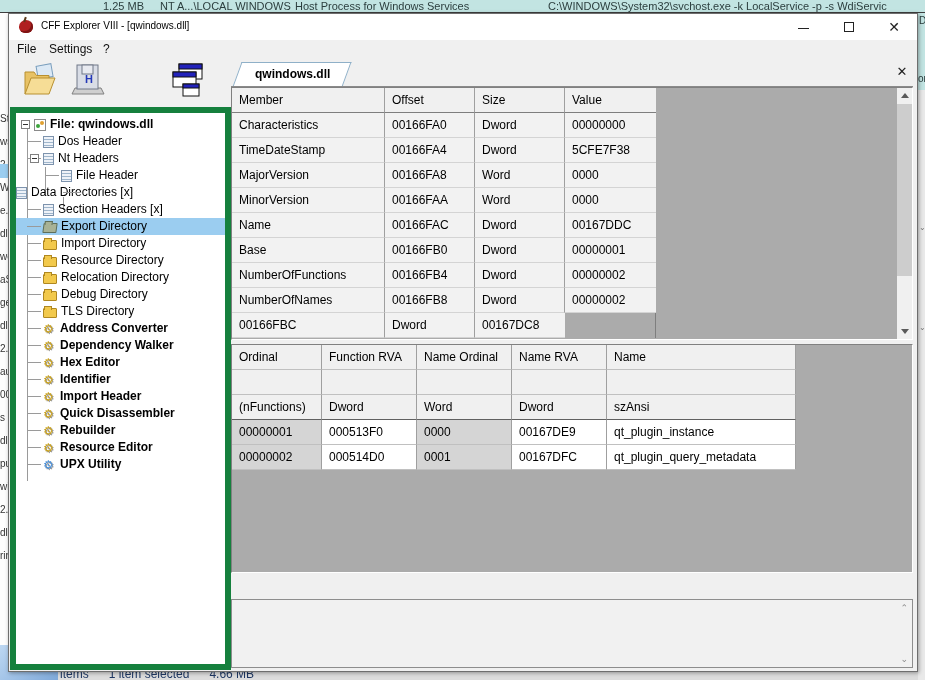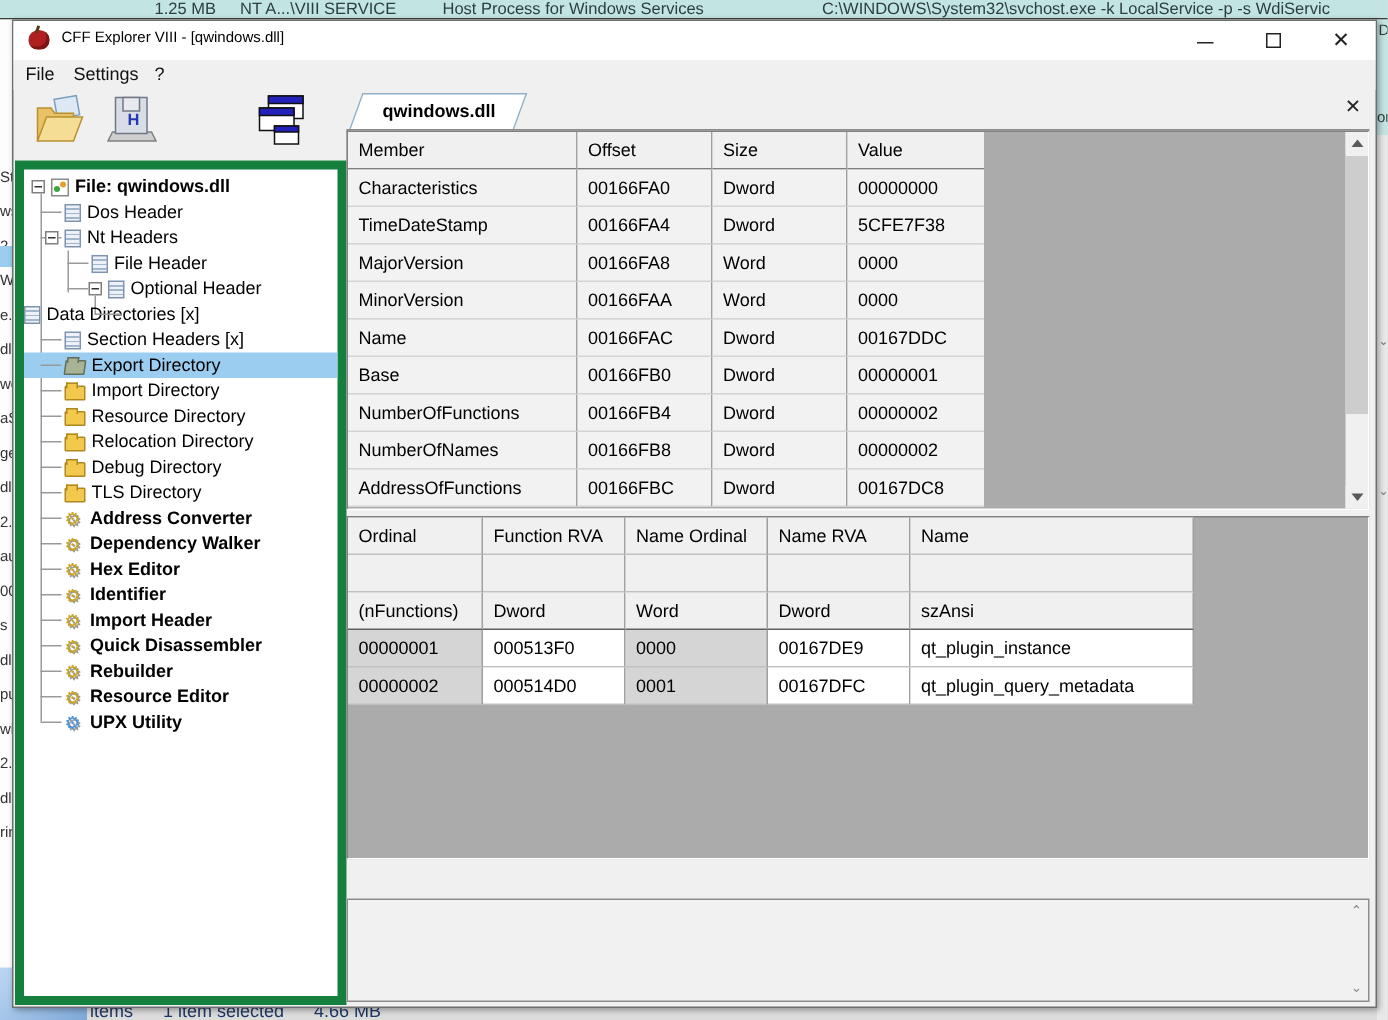--- a/index.html
+++ b/index.html
@@ -136,21 +136,21 @@
     font-family:"DejaVu Sans",sans-serif; }
   #chev-up { top:3px; } #chev-dn { bottom:3px; }
 
   #bg-right-grey i { position:absolute; left:1px; font-style:normal; }
 </style>
 </head>
 <body>
 
 <div class="abs" id="bg-top-strip">
   <span style="left:103px">1.25 MB</span>
-  <span style="left:160px">NT A...\VIII SERVICE</span>
+  <span style="left:160px">NT A...\LOCAL WINDOWS</span>
   <span style="left:295px">Host Process for Windows Services</span>
   <span style="left:548px">C:\WINDOWS\System32\svchost.exe -k LocalService -p -s WdiServic</span>
 </div>
 <div class="abs" id="bg-left-strip">
     <span style="top: 100px;">Sta</span>
     <span style="top: 123px;">ws</span>
     <span style="top: 146px;">2.d</span>
     <span style="top: 169px;">We</span>
     <span style="top: 192px;">e.d</span>
     <span style="top: 215px;">dll</span>
@@ -246,26 +246,20 @@
       <span class="stub stub1"></span>
         <span class="exp"></span>
       <span class="ticon i-doc"></span>
       <span>Nt Headers</span>
     </div>
     <div class="trow ml2">
       <span class="stub stub2"></span>
         <span class="ticon i-doc"></span>
       <span>File Header</span>
     </div>
-    <div class="trow ml2e">
-      <span class="stub stub2"></span>
-        <span class="exp"></span>
-      <span class="ticon i-doc"></span>
-      <span>Optional Header</span>
-    </div>
     <div class="trow ml3">
       <span class="stub stub3"></span>
         <span class="ticon i-doc"></span>
       <span>Data Directories [x]</span>
     </div>
     <div class="trow ml1">
       <span class="stub stub1"></span>
         <span class="ticon i-doc"></span>
       <span>Section Headers [x]</span>
     </div>
@@ -403,21 +397,20 @@
           <div class="cell">Dword</div>
           <div class="cell">00000002</div>
       </div>
       <div class="grid-row">
         <div class="cell">NumberOfNames</div>
           <div class="cell">00166FB8</div>
           <div class="cell">Dword</div>
           <div class="cell">00000002</div>
       </div>
       <div class="grid-row">
-        <div class="cell">AddressOfFunctions</div>
           <div class="cell">00166FBC</div>
           <div class="cell">Dword</div>
           <div class="cell">00167DC8</div>
       </div>
     </div>
     <div class="sb" id="sb-top">
       <div class="sb-arrow sb-up"></div>
       <div id="sb-thumb"></div>
       <div class="sb-arrow sb-down"></div>
     </div>

